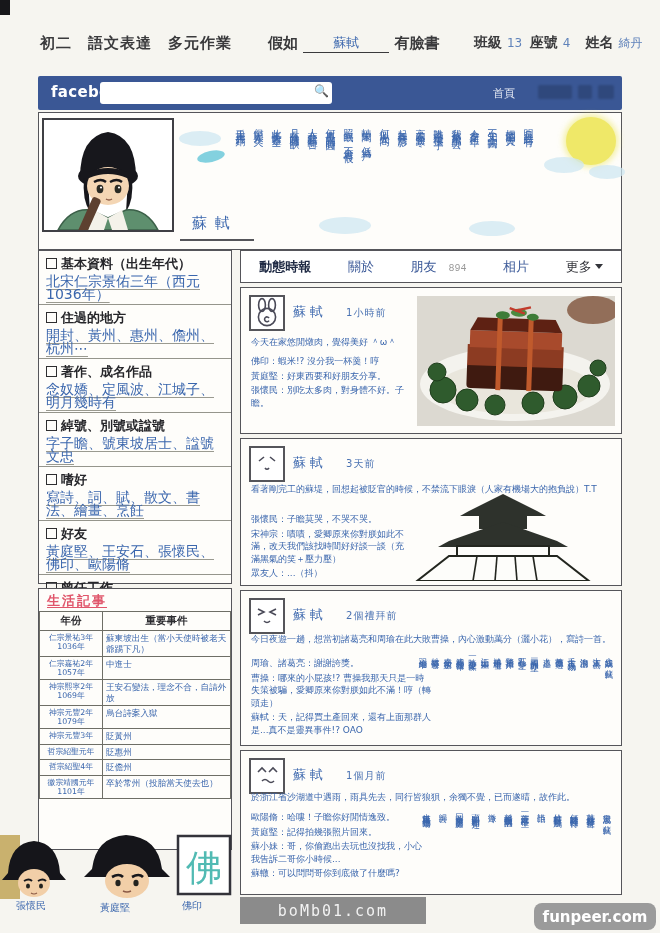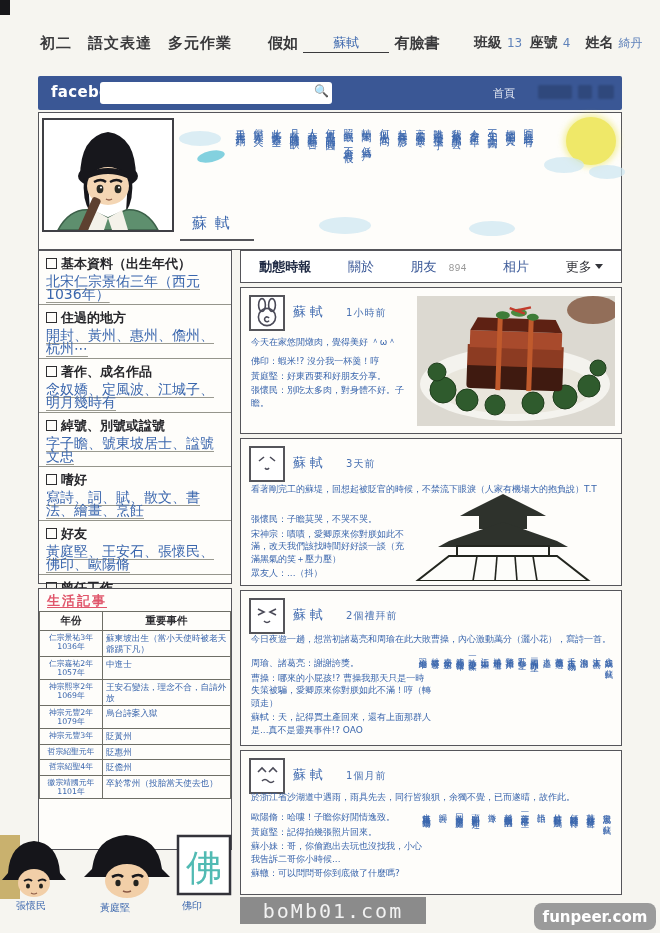--- a/index.html
+++ b/index.html
@@ -72,21 +72,21 @@
   .post-author{font-size:13px;letter-spacing:4px;color:#3a66ad;}
   .post-time{font-size:10px;color:#4a72b2;margin-left:14px;letter-spacing:1px;}
   .post-head{left:52px;top:13px;}
   .cap{font-size:9px;line-height:13px;color:#3a66ad;}
   .cmts{font-size:9px;line-height:12.5px;color:#3a66ad;}
   .cmts .cline{margin-bottom:2px;}
   .post-poem{writing-mode:vertical-rl;text-orientation:upright;font-size:8.4px;line-height:1;color:#3a66ad;letter-spacing:1px;}
   .post-poem .vcol{margin-left:4px;}
   
   .wm-center{left:240px;top:897px;width:186px;height:27px;background:#8b8b8b;color:#f2f2f2;
-             font-family:"DejaVu Sans Mono",monospace;font-size:20px;letter-spacing:2px;
+             font-family:"DejaVu Sans Mono",monospace;font-size:15px;letter-spacing:2px;
              display:flex;align-items:center;justify-content:center;}
   .wm-right{left:534px;top:903px;width:122px;height:27px;background:#9b9b9b;border-radius:8px;color:#fff;
             font-weight:700;font-size:15px;display:flex;align-items:center;justify-content:center;}
   .aside-line{left:246px;top:896px;font-size:9px;color:#3a66ad;}
   svg{display:block;}
 </style>
 </head>
 <body>
 
 <div class="page">

